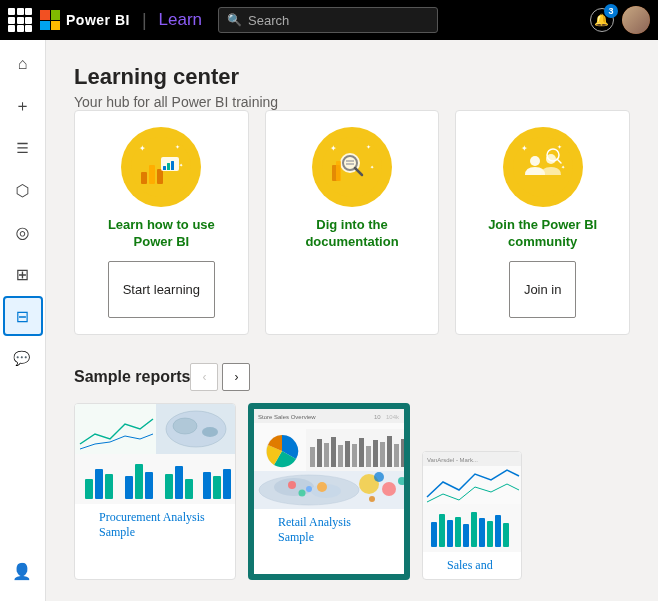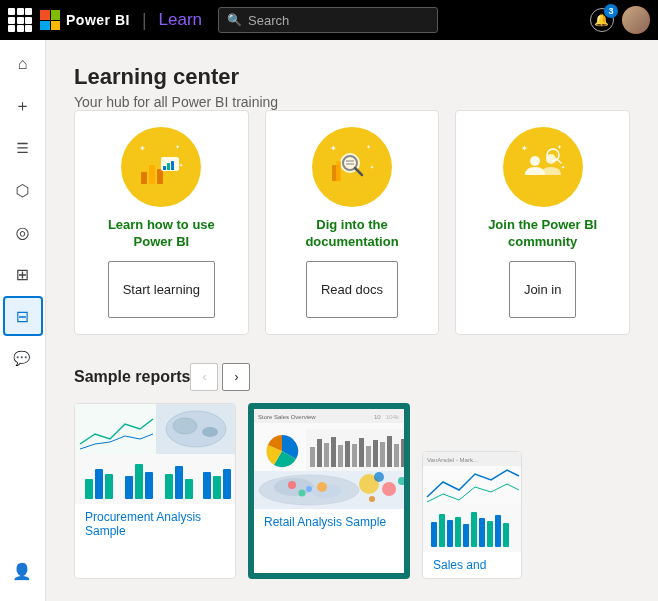--- a/index.html
+++ b/index.html
@@ -244,24 +244,25 @@
       border: 6px solid #0f766e;
     }
     .sample-card-thumb {
       width: 100%;
       height: 100px;
       background: #f0f0f0;
       overflow: hidden;
       position: relative;
     }
     .sample-card-label {
-      padding: 6px 10px;
+      padding: 6px 24px;
       font-size: 12px;
       color: #0078d4;
       font-weight: 500;
+      font-family: Liberation Serif, serif;
     }
   </style>
 </head>
 <body>
 
 <div class="navbar">
   <div class="navbar-waffle">
     <div class="waffle-dot"></div>
     <div class="waffle-dot"></div>
     <div class="waffle-dot"></div>
@@ -372,21 +373,20 @@
           <line x1="33" y1="31" x2="40" y2="38" stroke="#555" stroke-width="2.5" stroke-linecap="round"></line>
 
           <line x1="24" y1="24" x2="32" y2="24" stroke="#aaa" stroke-width="1.5"></line>
           <line x1="24" y1="27" x2="32" y2="27" stroke="#aaa" stroke-width="1.5"></line>
 
           <rect x="10" y="28" width="8" height="16" fill="#e07b00" rx="1" opacity="0.8"></rect>
           <rect x="14" y="24" width="5" height="20" fill="#ffad00" rx="1" opacity="0.8"></rect>
         </svg>
       </div>
       <div class="card-title">Dig into the documentation</div>
-      <button class="card-btn">Read docs</button>
     </div>
 
     <div class="learning-card">
       <div class="card-illustration">
         <svg viewBox="0 0 60 60" xmlns="http://www.w3.org/2000/svg">
           <circle cx="30" cy="30" r="30" fill="#f5c518"></circle>
           <text x="8" y="14" font-size="8" fill="white">✦</text>
           <text x="44" y="12" font-size="6" fill="white">✦</text>
           <text x="48" y="32" font-size="5" fill="white">✦</text>
 

